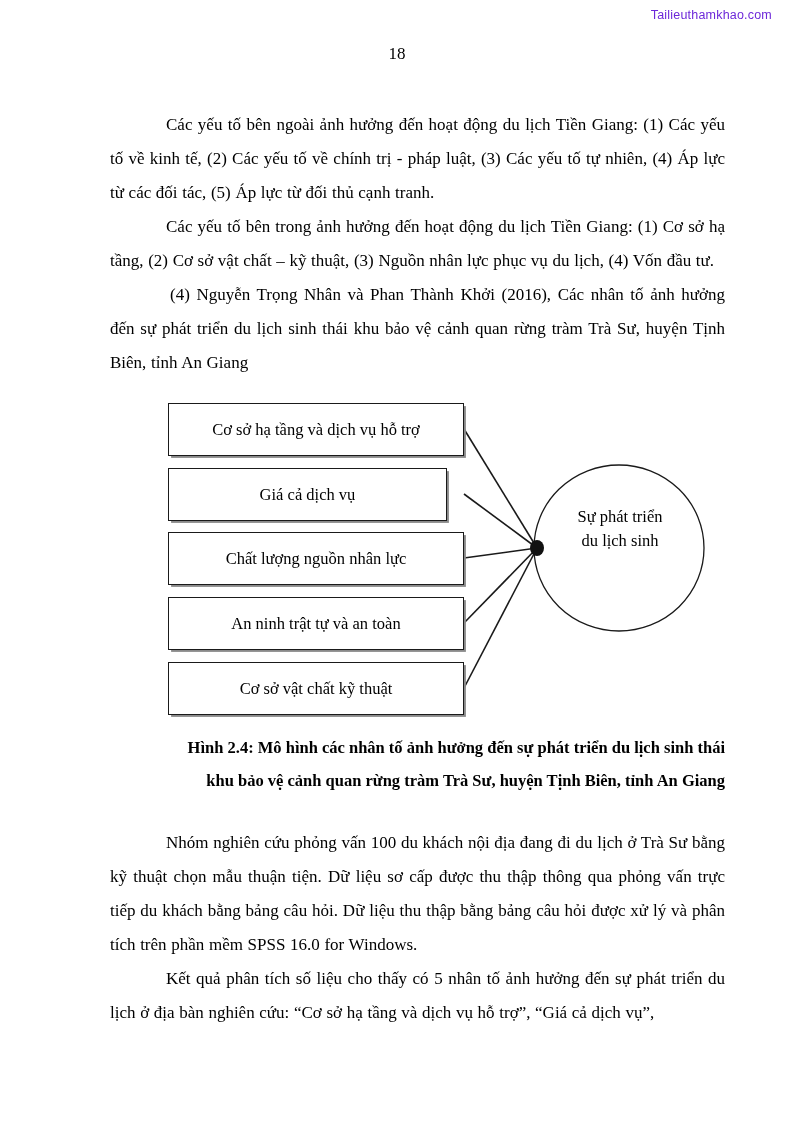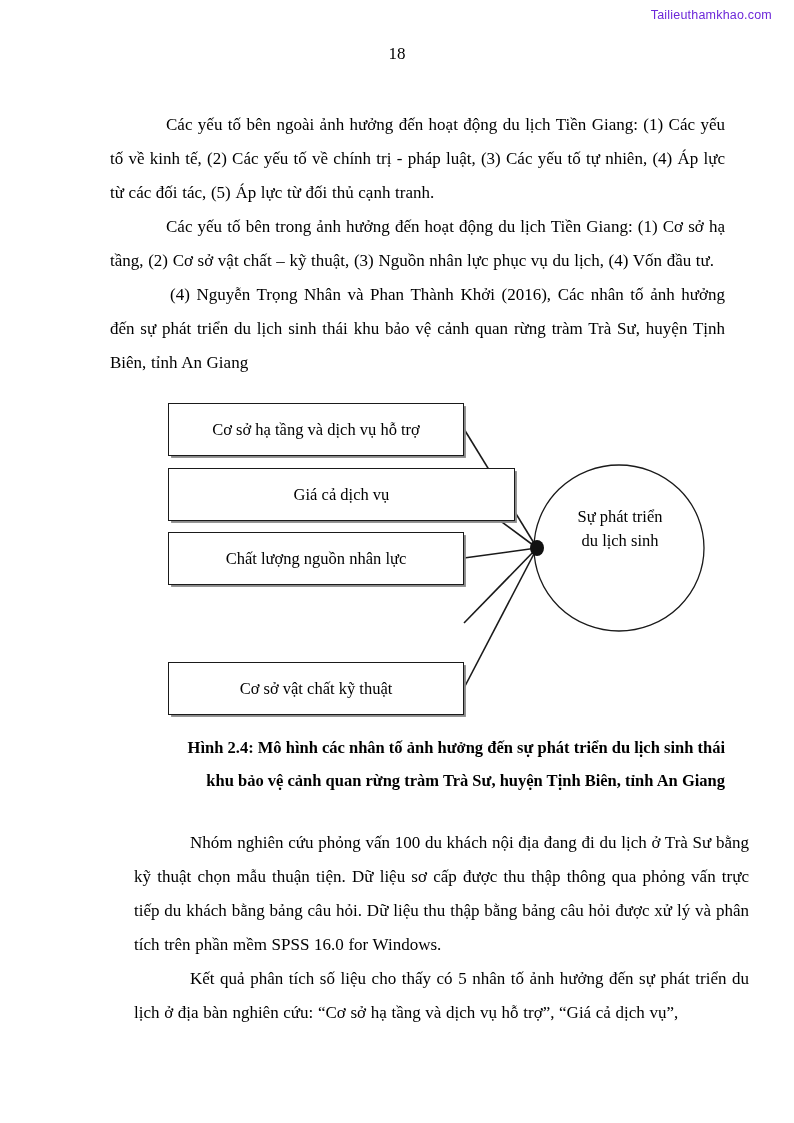--- a/index.html
+++ b/index.html
@@ -120,21 +120,20 @@
     font-style: italic;
     line-height: 30px;
     text-align: right;
   }
 
   .after-figure {
     position: absolute;
     left: 110px;
     top: 826px;
     width: 615px;
-    margin-left: 24px;
   }
 </style>
 </head>
 <body>
 
 <div class="page">
 
   <div class="watermark">Tailieuthamkhao.com</div>
 
   <div class="page-number">18</div>
@@ -158,25 +157,28 @@
 
       <ellipse cx="619" cy="548" rx="85" ry="83" fill="#ffffff" stroke="#1a1a1a" stroke-width="1.3"></ellipse>
 
       <ellipse cx="537" cy="548" rx="7" ry="8" fill="#111111"></ellipse>
     </svg>
   </div>
 
   <div class="factor-box" style="left:168px; top:403px; width:296px; height:53px;">
     <span>Cơ sở hạ tầng và dịch vụ hỗ trợ</span>
   </div>
-  <div class="factor-box" style="left:168px; top:468px; width:347px; height:53px;">
+  <div class="factor-box" style="left:168px; top:468px; width:279px; height:53px;">
     <span>Giá cả dịch vụ</span>
   </div>
   <div class="factor-box" style="left:168px; top:532px; width:296px; height:53px;">
     <span>Chất lượng nguồn nhân lực</span>
+  </div>
+  <div class="factor-box" style="left:168px; top:597px; width:296px; height:53px;">
+    <span>An ninh trật tự và an toàn</span>
   </div>
   <div class="factor-box" style="left:168px; top:662px; width:296px; height:53px;">
     <span>Cơ sở vật chất kỹ thuật</span>
   </div>
 
   <div class="outcome-label">
     <div>Sự phát triển</div>
     <div>du lịch sinh</div>
   </div>
 

